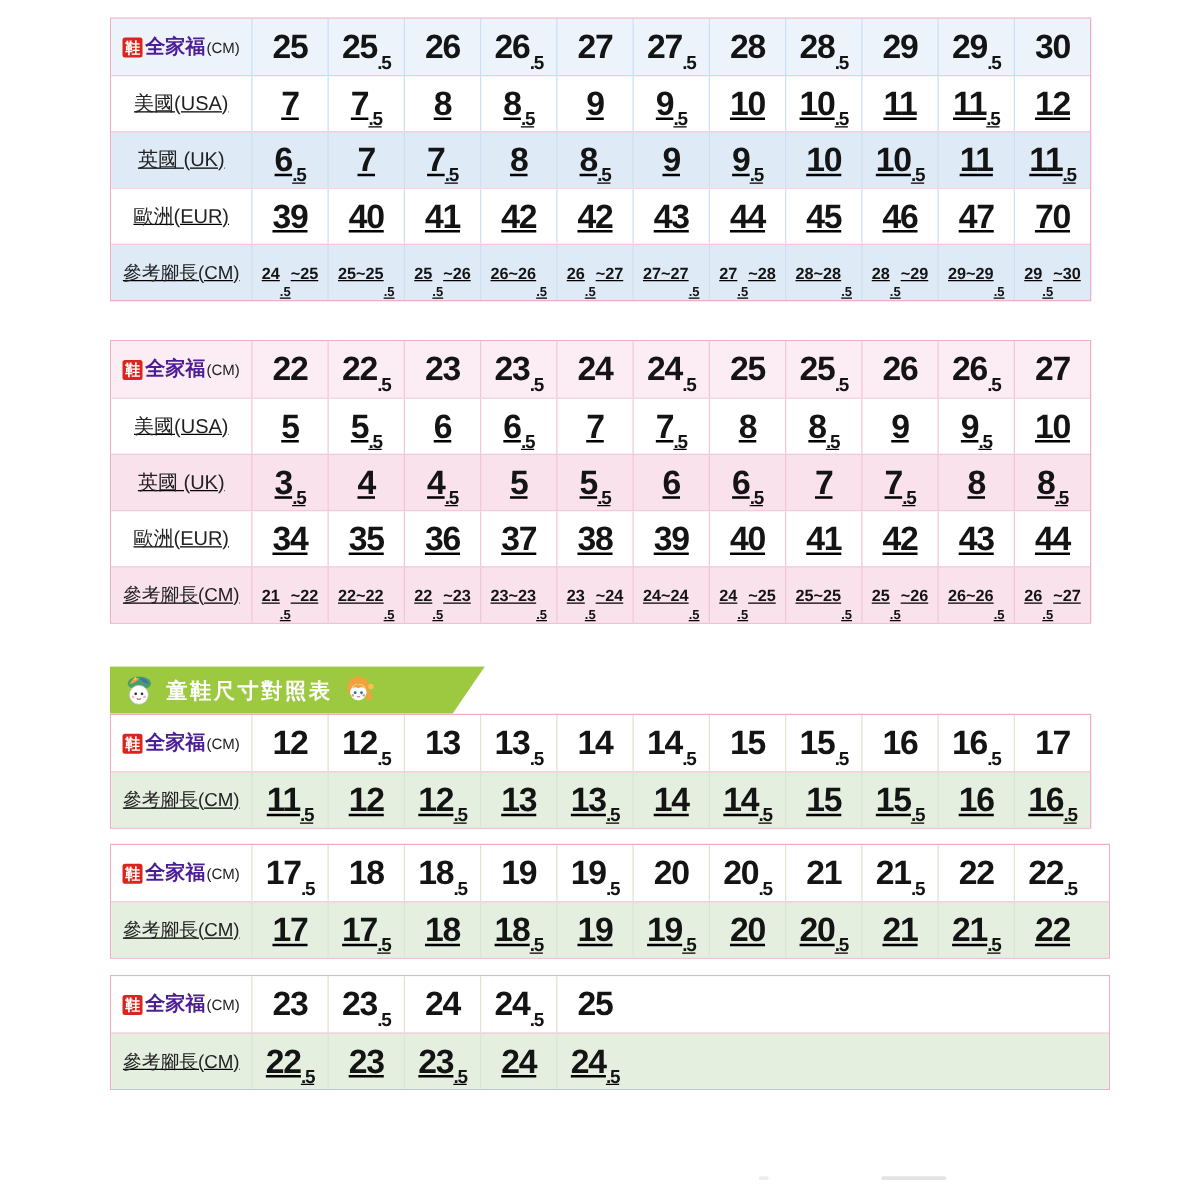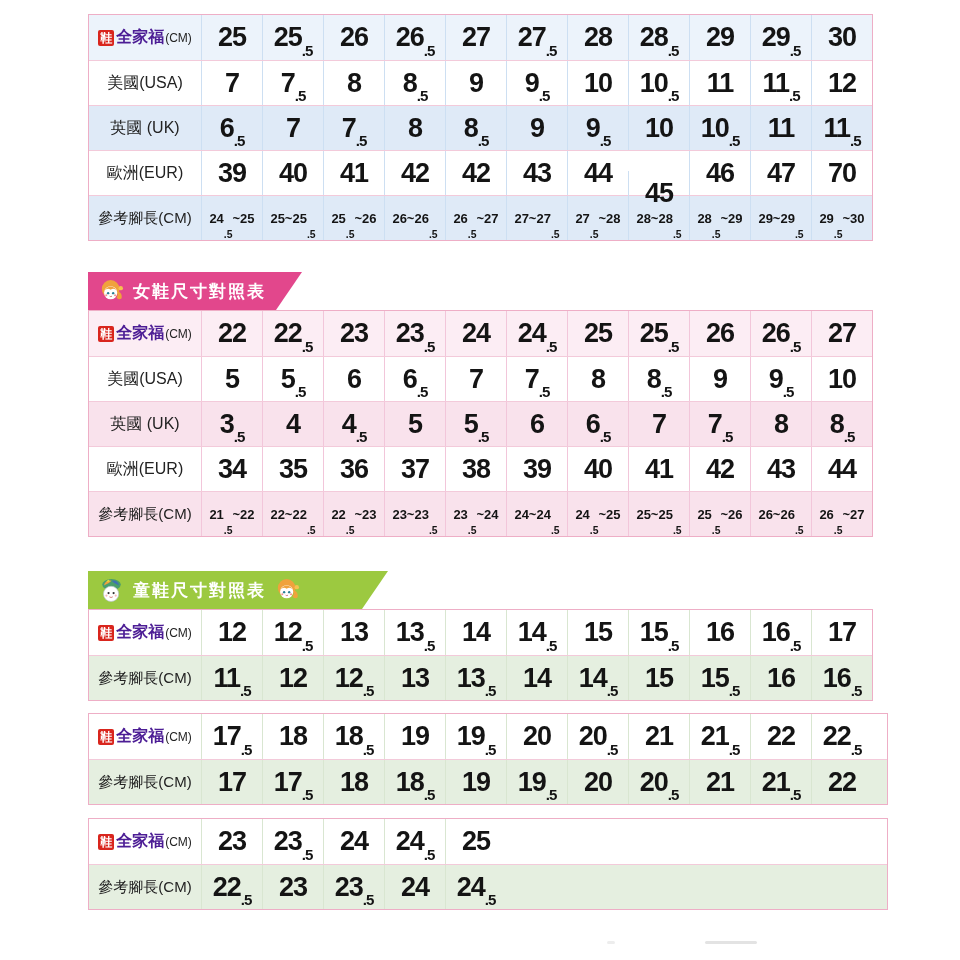--- a/index.html
+++ b/index.html
@@ -25,21 +25,21 @@
   .banner .mascot{display:flex;align-items:center;flex:0 0 auto;}
   .banner .title{white-space:nowrap;}
   .table{
     border:1px solid #eeaec6;
     display:inline-block;vertical-align:top;background:#fff;
   }
   .table + .table{display:block;}
   .t-gap1{margin-top:12px;}
   .t-gap2{margin-top:13px;}
   .row{display:flex;height:45px;box-sizing:border-box;}
-  .row + .row{border-top:1px solid #f3cada;}
+  .row + .row{border-top:1px solid #f3cada;text-decoration:underline;}
   .cell{
     display:flex;align-items:center;justify-content:center;
     box-sizing:border-box;height:100%;
   }
   .label-cell{
     width:112px;flex:0 0 112px;font-size:16px;color:#222;
     white-space:nowrap;letter-spacing:0;
   }
   .num{
     width:61px;flex:0 0 61px;
@@ -125,57 +125,41 @@
           <div class="cell label-cell">
             <span>歐洲(EUR)</span>
           </div>
           <div class="cell num" style="border-left: 1px solid rgb(205, 223, 242);">39</div>
           <div class="cell num" style="border-left: 1px solid rgb(205, 223, 242);">40</div>
           <div class="cell num" style="border-left: 1px solid rgb(205, 223, 242);">41</div>
           <div class="cell num" style="border-left: 1px solid rgb(205, 223, 242);">42</div>
           <div class="cell num" style="border-left: 1px solid rgb(205, 223, 242);">42</div>
           <div class="cell num" style="border-left: 1px solid rgb(205, 223, 242);">43</div>
           <div class="cell num" style="border-left: 1px solid rgb(205, 223, 242);">44</div>
-          <div class="cell num" style="border-left: 1px solid rgb(205, 223, 242); margin-top: 20px;">45</div>
+          <div class="cell num" style="border-left: 1px solid rgb(205, 223, 242);">45</div>
           <div class="cell num" style="border-left: 1px solid rgb(205, 223, 242);">46</div>
           <div class="cell num" style="border-left: 1px solid rgb(205, 223, 242);">47</div>
           <div class="cell num" style="border-left: 1px solid rgb(205, 223, 242);">70</div>
         </div><div class="row" style="background: rgb(223, 234, 247);">
           <div class="cell label-cell ref-label">
             <span>參考腳長(CM)</span>
           </div>
           <div class="cell num small" style="border-left: 1px solid rgb(205, 223, 242);">24<span class="frac">.5</span>~25</div>
           <div class="cell num small" style="border-left: 1px solid rgb(205, 223, 242);">25~25<span class="frac">.5</span></div>
           <div class="cell num small" style="border-left: 1px solid rgb(205, 223, 242);">25<span class="frac">.5</span>~26</div>
           <div class="cell num small" style="border-left: 1px solid rgb(205, 223, 242);">26~26<span class="frac">.5</span></div>
           <div class="cell num small" style="border-left: 1px solid rgb(205, 223, 242);">26<span class="frac">.5</span>~27</div>
           <div class="cell num small" style="border-left: 1px solid rgb(205, 223, 242);">27~27<span class="frac">.5</span></div>
           <div class="cell num small" style="border-left: 1px solid rgb(205, 223, 242);">27<span class="frac">.5</span>~28</div>
           <div class="cell num small" style="border-left: 1px solid rgb(205, 223, 242);">28~28<span class="frac">.5</span></div>
           <div class="cell num small" style="border-left: 1px solid rgb(205, 223, 242);">28<span class="frac">.5</span>~29</div>
           <div class="cell num small" style="border-left: 1px solid rgb(205, 223, 242);">29~29<span class="frac">.5</span></div>
           <div class="cell num small" style="border-left: 1px solid rgb(205, 223, 242);">29<span class="frac">.5</span>~30</div>
         </div></div></div>
-    <div class="section sec-women"><div class="banner" style="background: rgb(226, 71, 140);">
-        <span class="mascot">
-          <svg viewBox="0 0 32 32" width="27" height="27">
-            <circle cx="15" cy="13" r="10.5" fill="#f0a23c"></circle>
-            <path d="M24 16 q5 2 4 8 q-3 3 -6 -1 q2 -3 2 -7" fill="#f0a23c"></path>
-            <circle cx="27" cy="12" r="2.6" fill="#f6c24f"></circle>
-            <circle cx="15" cy="17.5" r="7.8" fill="#ffffff"></circle>
-            <path d="M7.5 15 q7.5 -10 15 0 q-3.5 -3.5 -7.5 -1.2 q-4 -2.3 -7.5 1.2" fill="#f0a23c"></path>
-            <circle cx="12" cy="18" r="1.4" fill="#2a7f96"></circle>
-            <circle cx="18" cy="18" r="1.4" fill="#2a7f96"></circle>
-            <path d="M13.8 21.5 q1.4 1.2 2.8 0" stroke="#cc6666" stroke-width="1" fill="none"></path>
-            <circle cx="9.8" cy="20.5" r="1.2" fill="#f09090"></circle>
-            <circle cx="20.2" cy="20.5" r="1.2" fill="#f09090"></circle>
-          </svg>
-        </span>
-        <span class="title">女鞋尺寸對照表</span>
-      </div><div class="table"><div class="row" style="background: rgb(252, 237, 244);">
+    <div class="section sec-women"><div class="table"><div class="row" style="background: rgb(252, 237, 244);">
           <div class="cell label-cell">
             <span class="badge">鞋</span>
             <span class="brand-name">全家福</span>
             <span class="unit">(CM)</span>
           </div>
           <div class="cell num" style="border-left: 1px solid rgb(242, 198, 218);">22</div>
           <div class="cell num" style="border-left: 1px solid rgb(242, 198, 218);">22<span class="frac">.5</span></div>
           <div class="cell num" style="border-left: 1px solid rgb(242, 198, 218);">23</div>
           <div class="cell num" style="border-left: 1px solid rgb(242, 198, 218);">23<span class="frac">.5</span></div>
           <div class="cell num" style="border-left: 1px solid rgb(242, 198, 218);">24</div>

